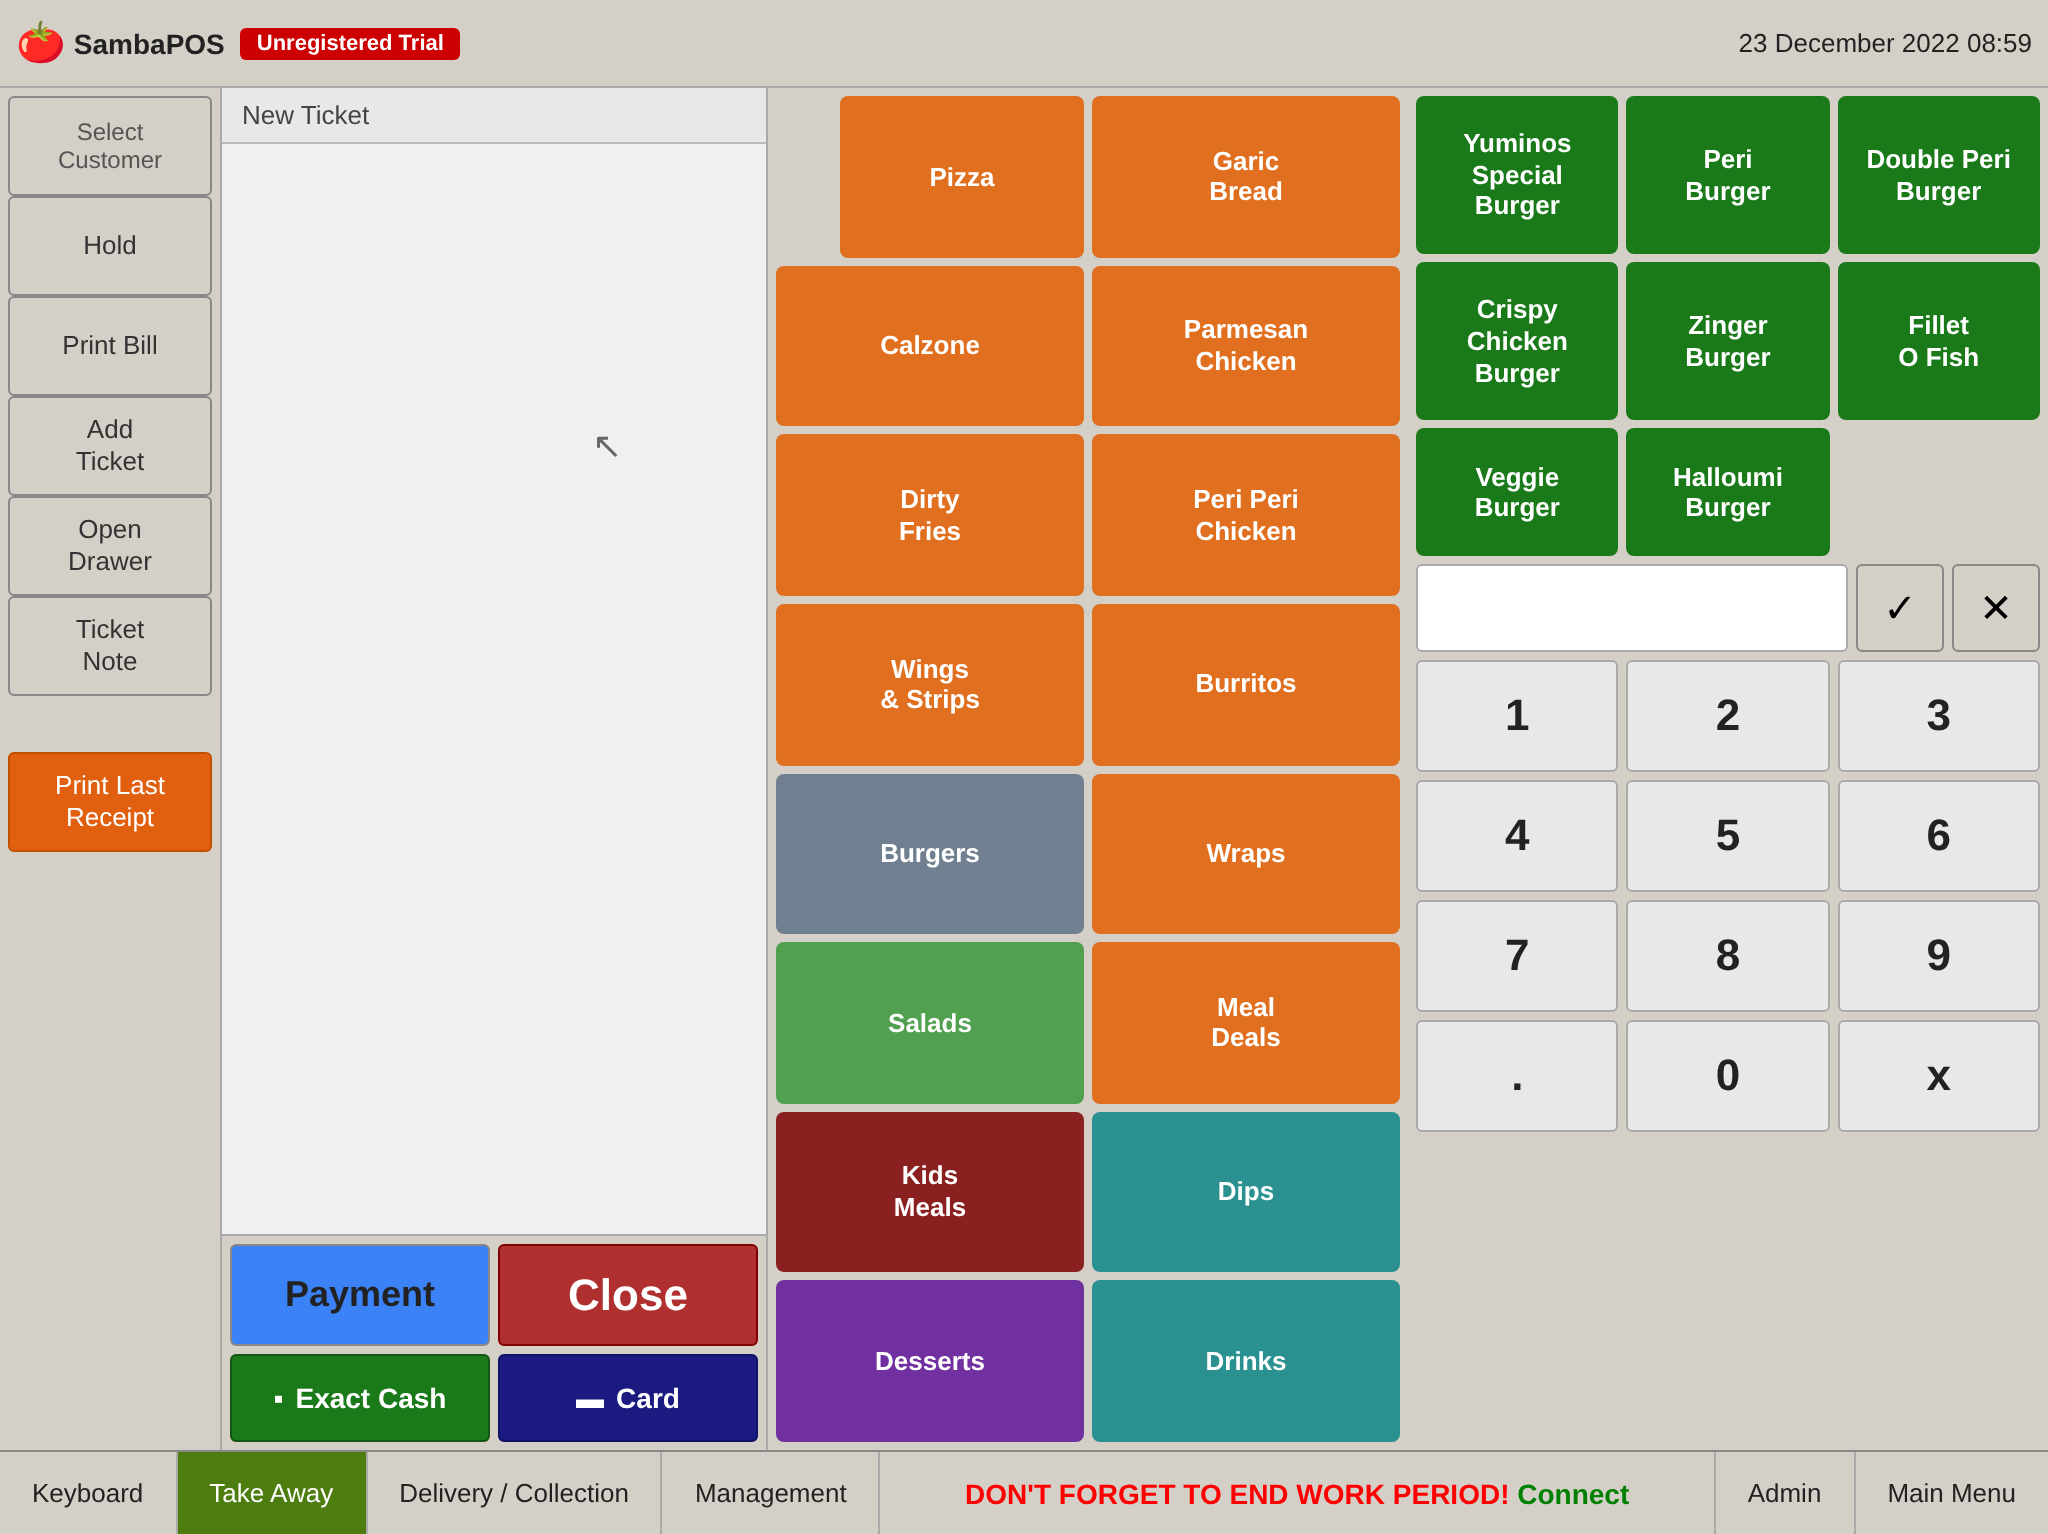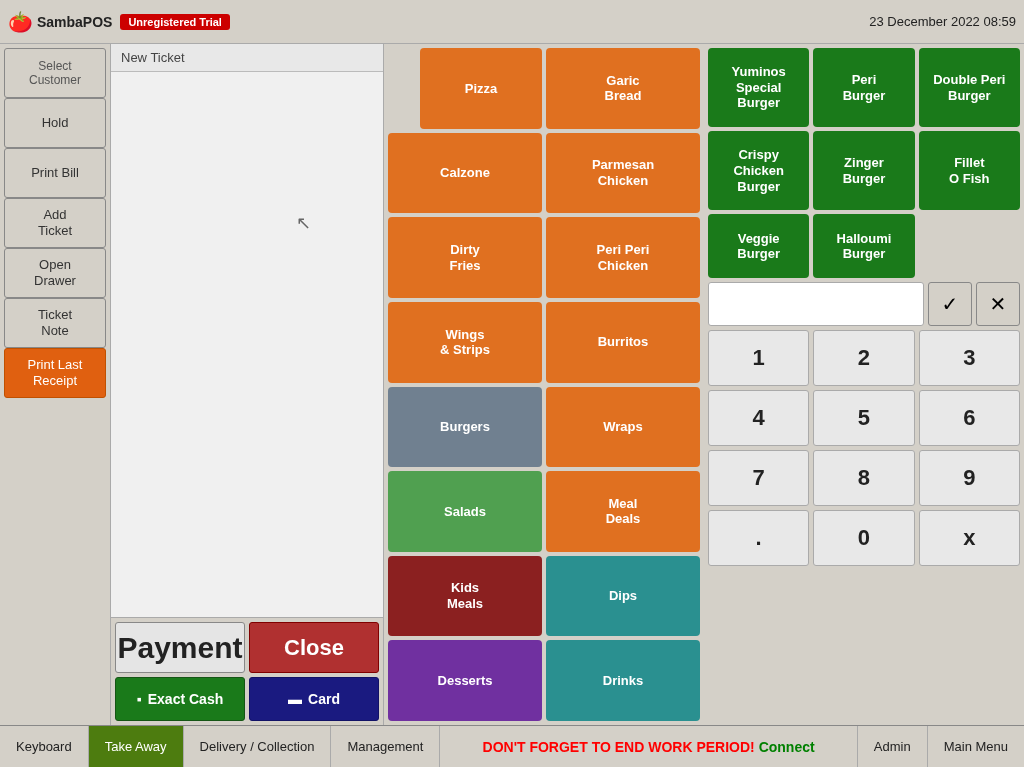--- a/index.html
+++ b/index.html
@@ -27,42 +27,42 @@
     #left-panel {
       width: 110px; background: #d4d0c8; display: flex; flex-direction: column;
       gap: 0; padding: 4px;
     }
     .left-btn {
       background: #d4d0c8; border: 1px solid #888; border-radius: 3px;
       font-size: 13px; color: #333; text-align: center; padding: 8px 4px;
       cursor: pointer; min-height: 50px; display: flex; align-items: center; justify-content: center;
       line-height: 1.2;
     }
-    .left-btn.orange { background: #e06010; color: white; border-color: #c05000; }
+    .left-btn.orange { background: #e06010; color: white; border-color: #c05000; margin-top: 28px; }
 
     
     #ticket-area {
       flex: 1; background: #f0f0f0; display: flex; flex-direction: column;
       border-left: 1px solid #aaa; border-right: 1px solid #aaa;
     }
     #ticket-header {
       background: #e8e8e8; border-bottom: 1px solid #bbb;
       padding: 6px 10px; font-size: 13px; color: #444;
     }
     #ticket-body { flex: 1; padding: 8px; position: relative; }
     #cursor-indicator { position: absolute; top: 140px; left: 185px; font-size: 18px; color: #666; }
 
     
     #action-row {
       display: flex; gap: 4px; padding: 4px; background: #d4d0c8; border-top: 1px solid #aaa;
       height: 60px;
     }
     #payment-btn {
-      flex: 1; background: #e5e5e5; border: 1px solid #888; border-radius: 3px;
-      font-size: 30px; font-weight: bold; color: #222; cursor: pointer;
+      flex: 1; background: #3b82f6; border: 1px solid #888; border-radius: 3px;
+      font-size: 18px; font-weight: bold; color: #222; cursor: pointer;
     }
     #close-btn {
       flex: 1; background: #b03030; border: 1px solid #800000; border-radius: 3px;
       font-size: 22px; font-weight: bold; color: white; cursor: pointer;
     }
 
     
     #cash-row {
       display: flex; gap: 4px; padding: 0 4px 4px 4px; background: #d4d0c8; height: 48px;
     }

